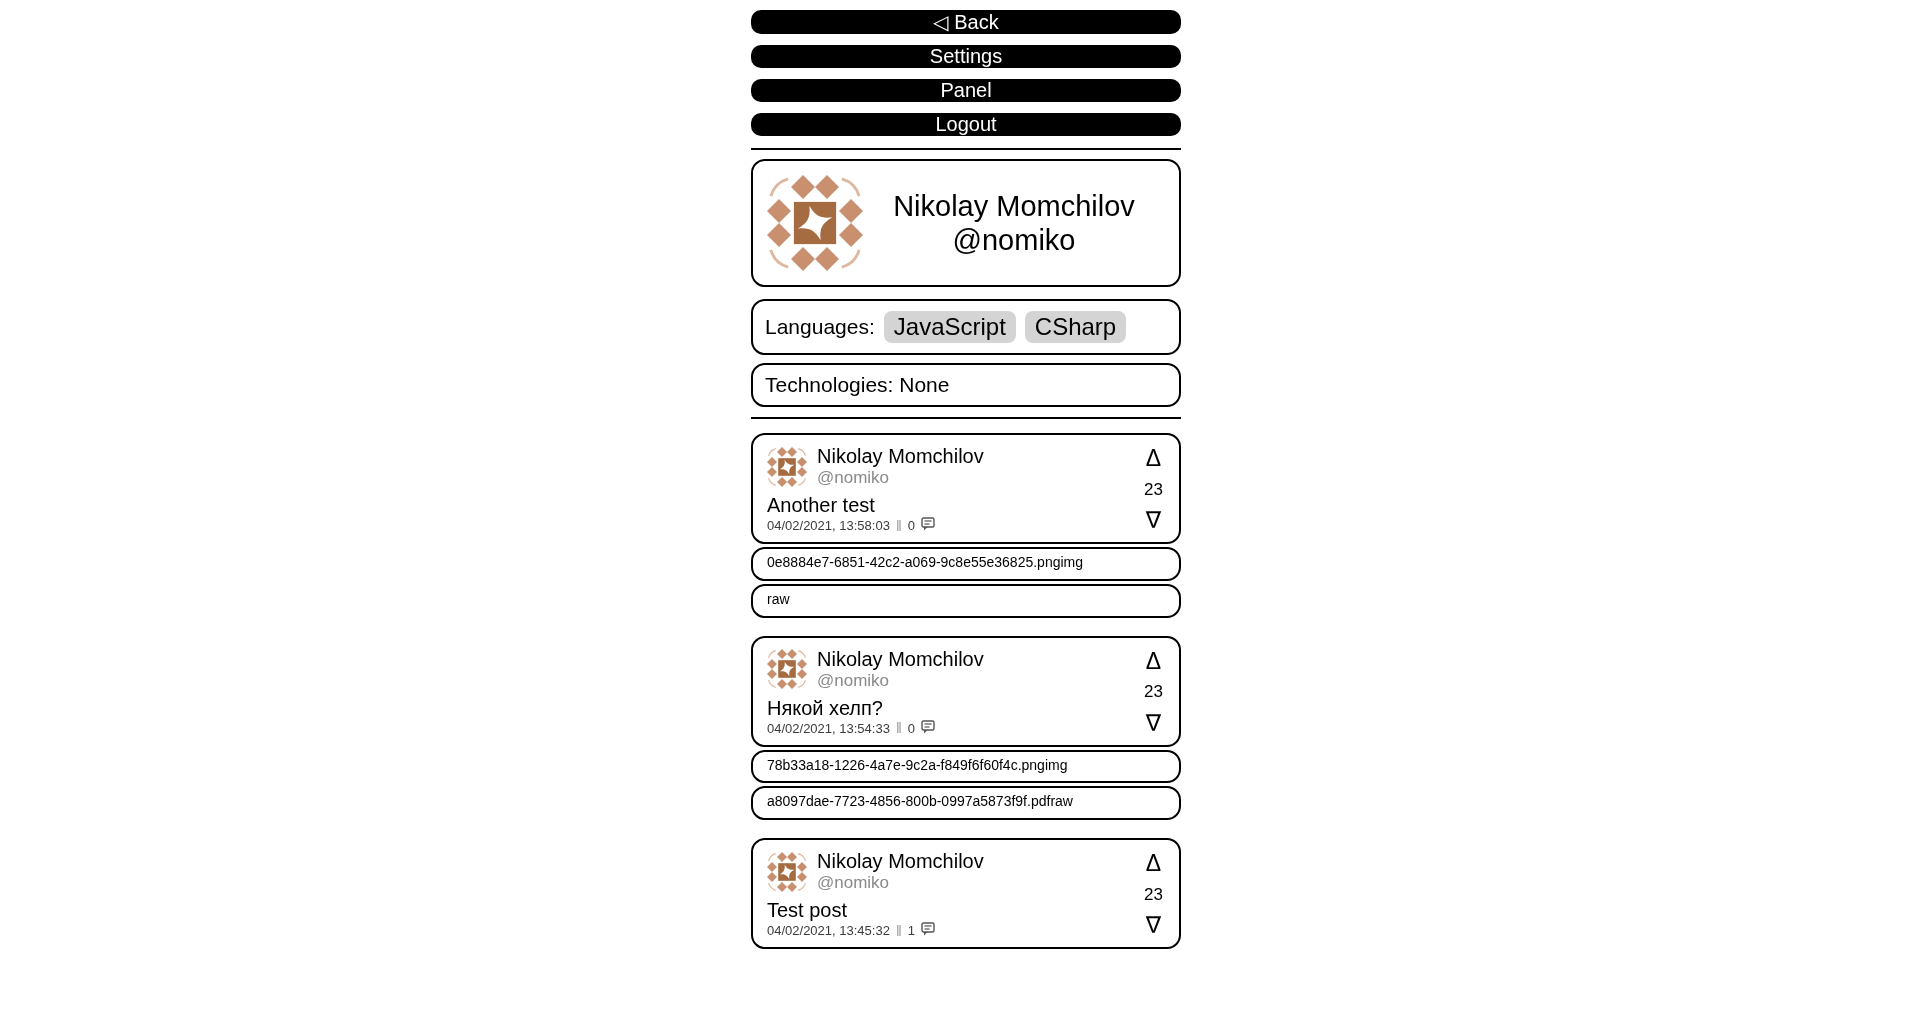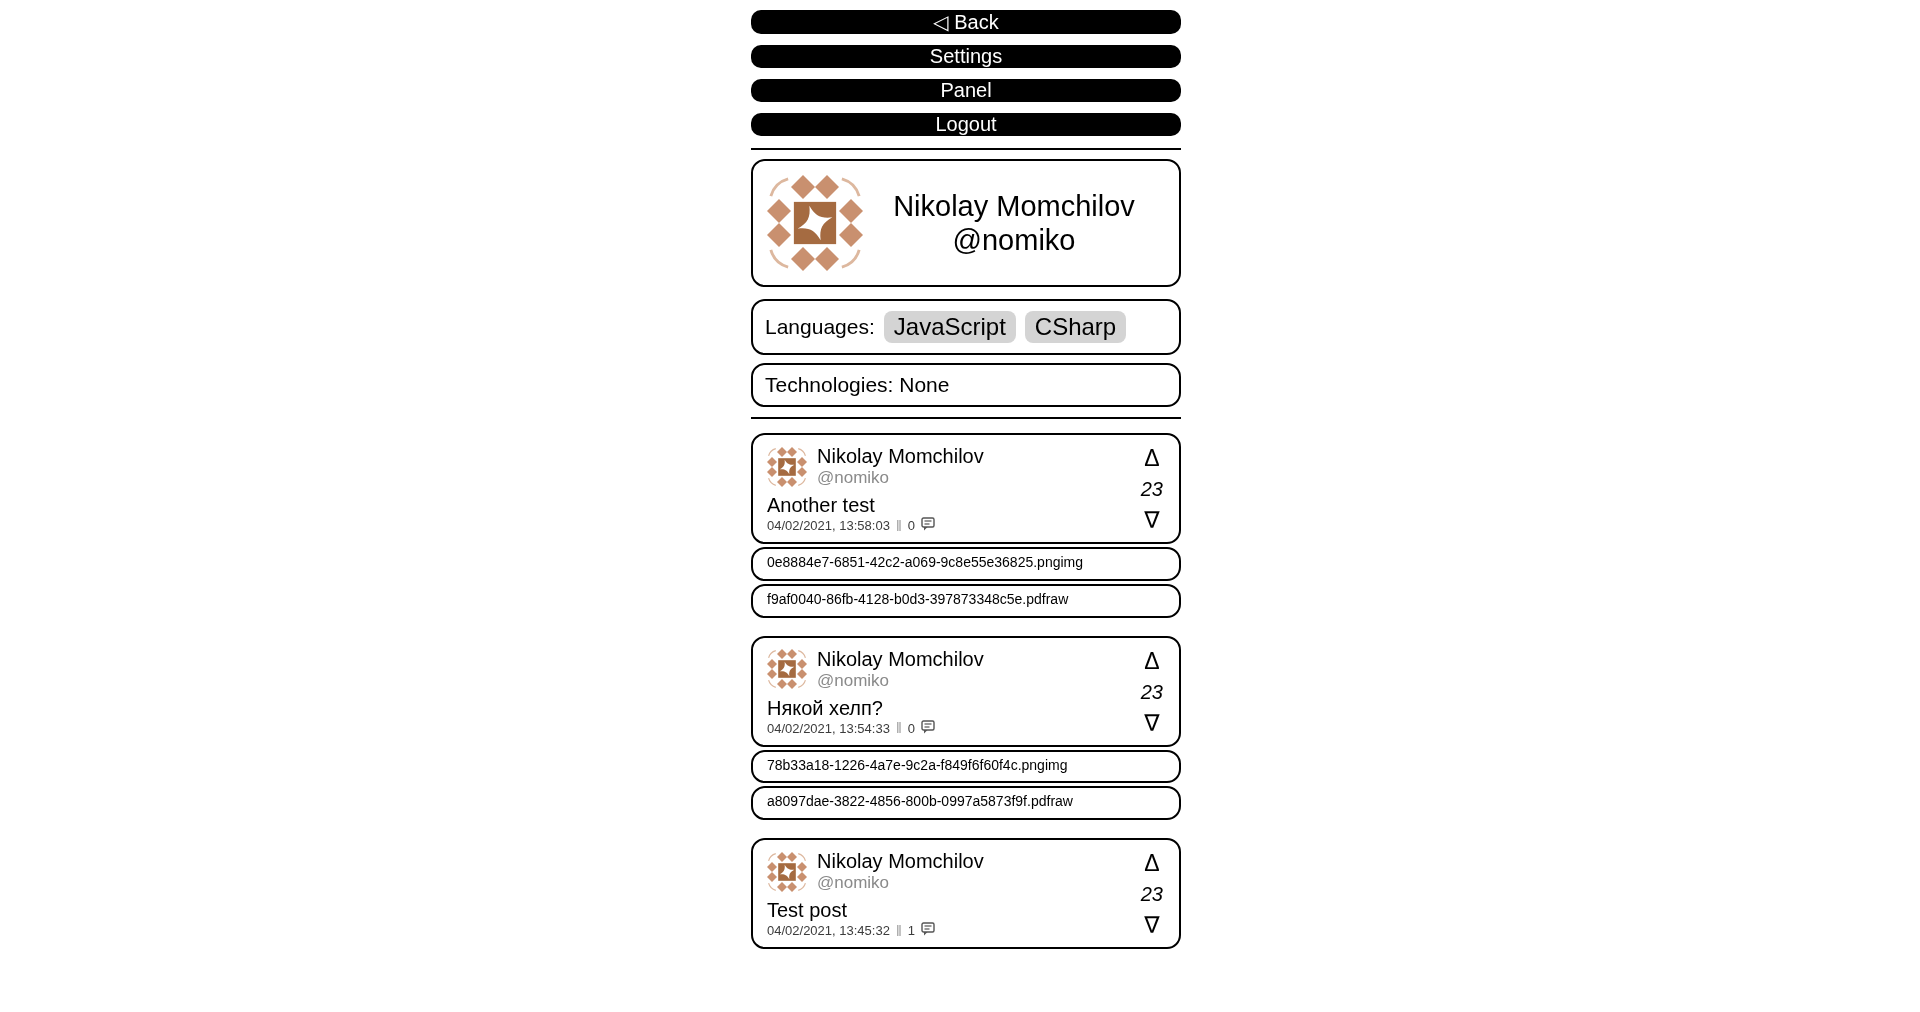--- a/index.html
+++ b/index.html
@@ -47,21 +47,21 @@
   .post-title { font-size: 20px; margin-top: 6px; }
   .post-meta { font-size: 13px; color: #3c3c3c;
     display: flex; align-items: center; gap: 6px; }
   .meta-sep { color: #9a9a9a; font-size: 14px; }
   .comment-icon svg { width: 14px; height: 14px; }
 
   .vote-col { position: absolute; top: 12px; right: 16px; bottom: 10px;
     display: flex; flex-direction: column; justify-content: space-between;
     align-items: center; }
   .vote-up, .vote-down { font-size: 23px; line-height: 1; cursor: pointer; }
-  .vote-count { font-size: 20px; font-style: italic; }
+  .vote-count { font-size: 17px; }
 
   .attachment-row { margin-top: 3px; padding: 5px 14px 7px;
     display: flex; justify-content: flex-start; align-items: flex-start;
     font-size: 14px; cursor: pointer; }
   .attachment-name { max-width: 330px; line-height: 1.27; word-break: break-word; }
   .attachment-type { line-height: 1.27; }
 
   .svg-defs { position: absolute; width: 0; height: 0; overflow: hidden; }
 </style>
 </head>
@@ -162,21 +162,20 @@
         <span class="vote-down">∇</span>
       </div>
     </article>
     <div class="attachments">
   <div class="card attachment-row">
     <span class="attachment-name">0e8884e7-6851-42c2-a069-9c8e55e36825.png</span>
     <span class="attachment-type">img</span>
   </div>
 
   <div class="card attachment-row">
-    <span class="attachment-name">f9af0040-86fb-4128-b0d3-397873348c5e.pdf</span>
     <span class="attachment-type">raw</span>
   </div>
 </div>
   </div>
 
   <div class="post-group">
     <article class="card post-card">
       <div class="post-header">
         <span class="avatar avatar-sm">
           <svg viewBox="0 0 100 100">
@@ -205,21 +204,21 @@
         <span class="vote-down">∇</span>
       </div>
     </article>
     <div class="attachments">
   <div class="card attachment-row">
     <span class="attachment-name">78b33a18-1226-4a7e-9c2a-f849f6f60f4c.png</span>
     <span class="attachment-type">img</span>
   </div>
 
   <div class="card attachment-row">
-    <span class="attachment-name">a8097dae-3822-4856-800b-0997a5873f9f.pdf</span>
+    <span class="attachment-name">a8097dae-7723-4856-800b-0997a5873f9f.pdf</span>
     <span class="attachment-type">raw</span>
   </div>
 </div>
   </div>
 
   <div class="post-group">
     <article class="card post-card">
       <div class="post-header">
         <span class="avatar avatar-sm">
           <svg viewBox="0 0 100 100">

